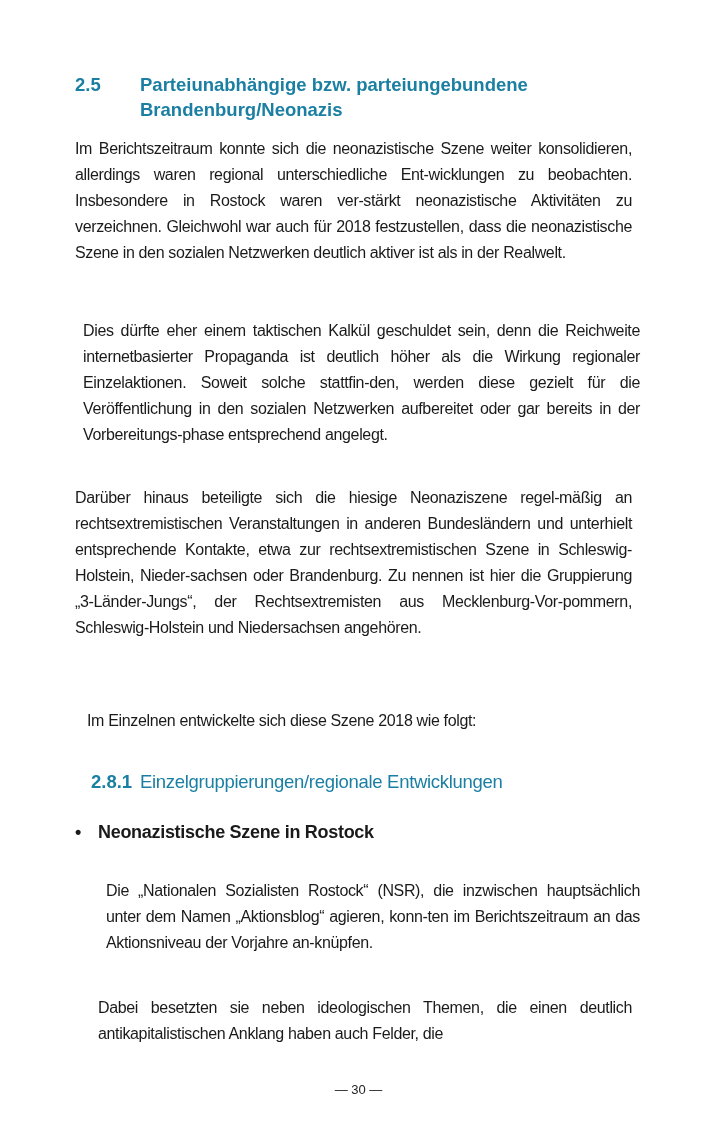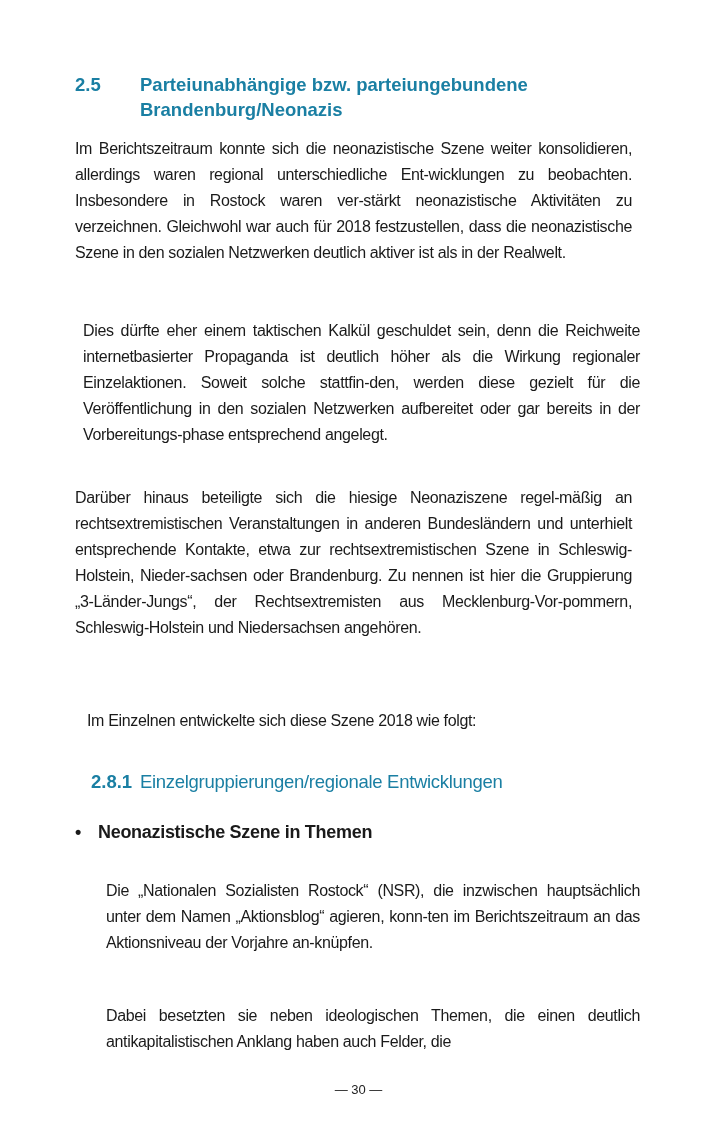--- a/index.html
+++ b/index.html
@@ -50,19 +50,19 @@
 <p class="para" style="top:485px;margin:0;">Darüber hinaus beteiligte sich die hiesige Neonaziszene regel-mäßig an rechtsextremistischen Veranstaltungen in anderen Bundesländern und unterhielt entsprechende Kontakte, etwa zur rechtsextremistischen Szene in Schleswig-Holstein, Nieder-sachsen oder Brandenburg. Zu nennen ist hier die Gruppierung „3-Länder-Jungs“, der Rechtsextremisten aus Mecklenburg-Vor-pommern, Schleswig-Holstein und Niedersachsen angehören.</p>
 <p class="para" style="top:696px;margin:12px;">Im Einzelnen entwickelte sich diese Szene 2018 wie folgt:</p>
 
 <div class="h3">
   <span class="num">2.8.1</span>
   <span class="title">Einzelgruppierungen/regionale Entwicklungen</span>
 </div>
 
 <div class="bullet">
   <span class="dot">•</span>
-  <span class="label">Neonazistische Szene in Themen</span>
+  <span class="label">Neonazistische Szene in Rostock</span>
 </div>
 
 <p class="para indent" style="top:870px;margin:8px;">Die „Nationalen Sozialisten Rostock“ (NSR), die inzwischen hauptsächlich unter dem Namen „Aktionsblog“ agieren, konn-ten im Berichtszeitraum an das Aktionsniveau der Vorjahre an-knüpfen.</p>
-<p class="para indent" style="top:995px;margin:8px;">Dabei besetzten sie neben ideologischen Themen, die einen deutlich antikapitalistischen Anklang haben auch Felder, die</p>
+<p class="para indent" style="top:995px;margin:0;">Dabei besetzten sie neben ideologischen Themen, die einen deutlich antikapitalistischen Anklang haben auch Felder, die</p>
 
 <div class="footer">— 30 —</div>
 
 </body></html>

